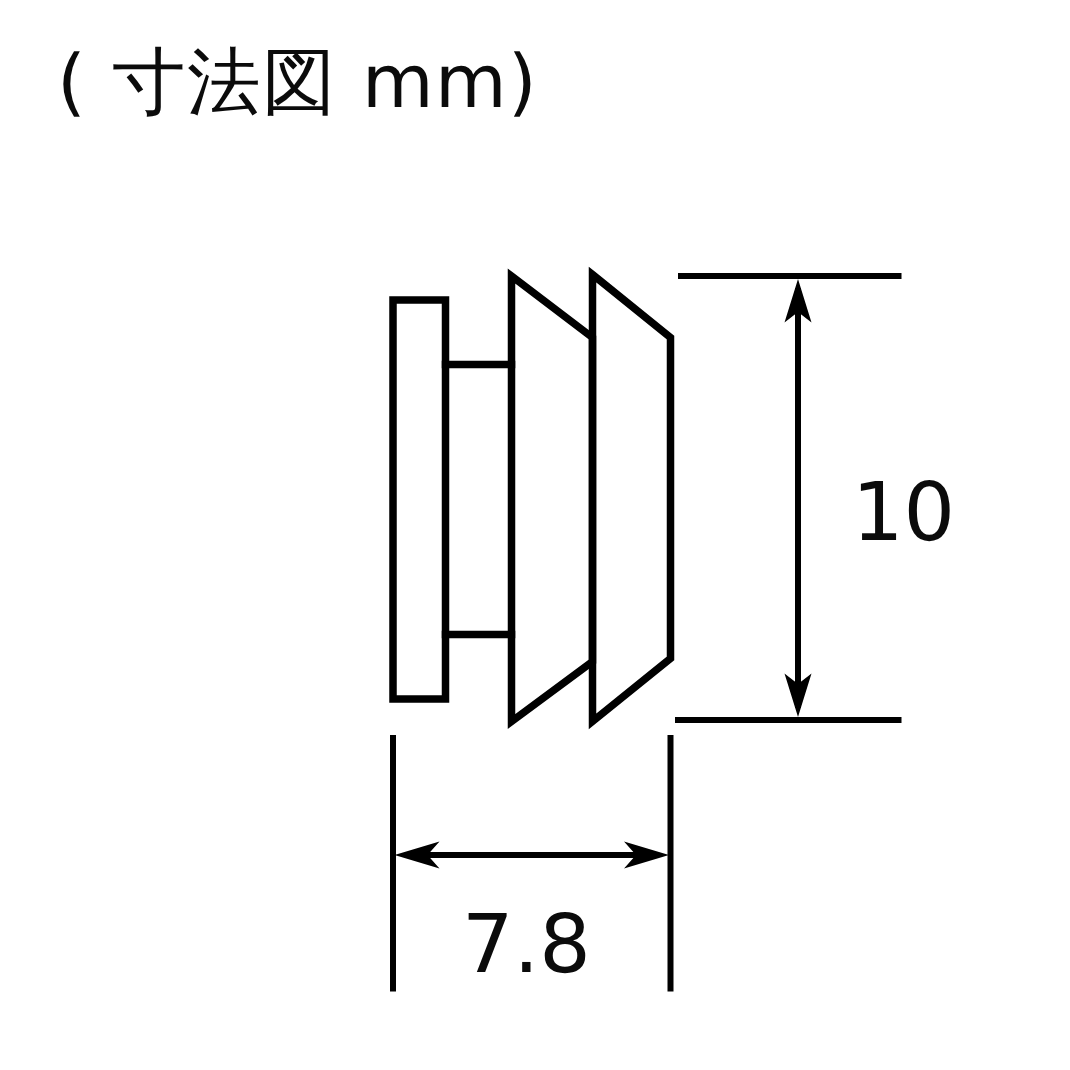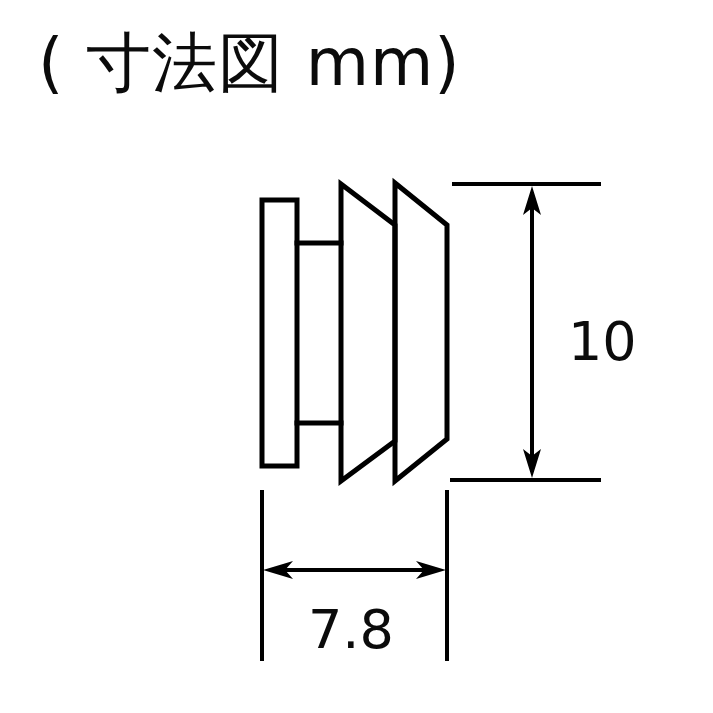--- a/index.html
+++ b/index.html
@@ -19,21 +19,21 @@
   #page {
     position: relative;
     width: 713px;
     height: 713px;
     background: #ffffff;
   }
   .title {
     position: absolute;
     left: 38px;
     top: 30px;
-    font-size: 65px;
+    font-size: 49px;
     line-height: 1.0;
     letter-spacing: 1px;
     color: #0b0b0b;
     white-space: nowrap;
     font-weight: 400;
   }
   svg.drawing {
     position: absolute;
     left: 0;
     top: 0;

